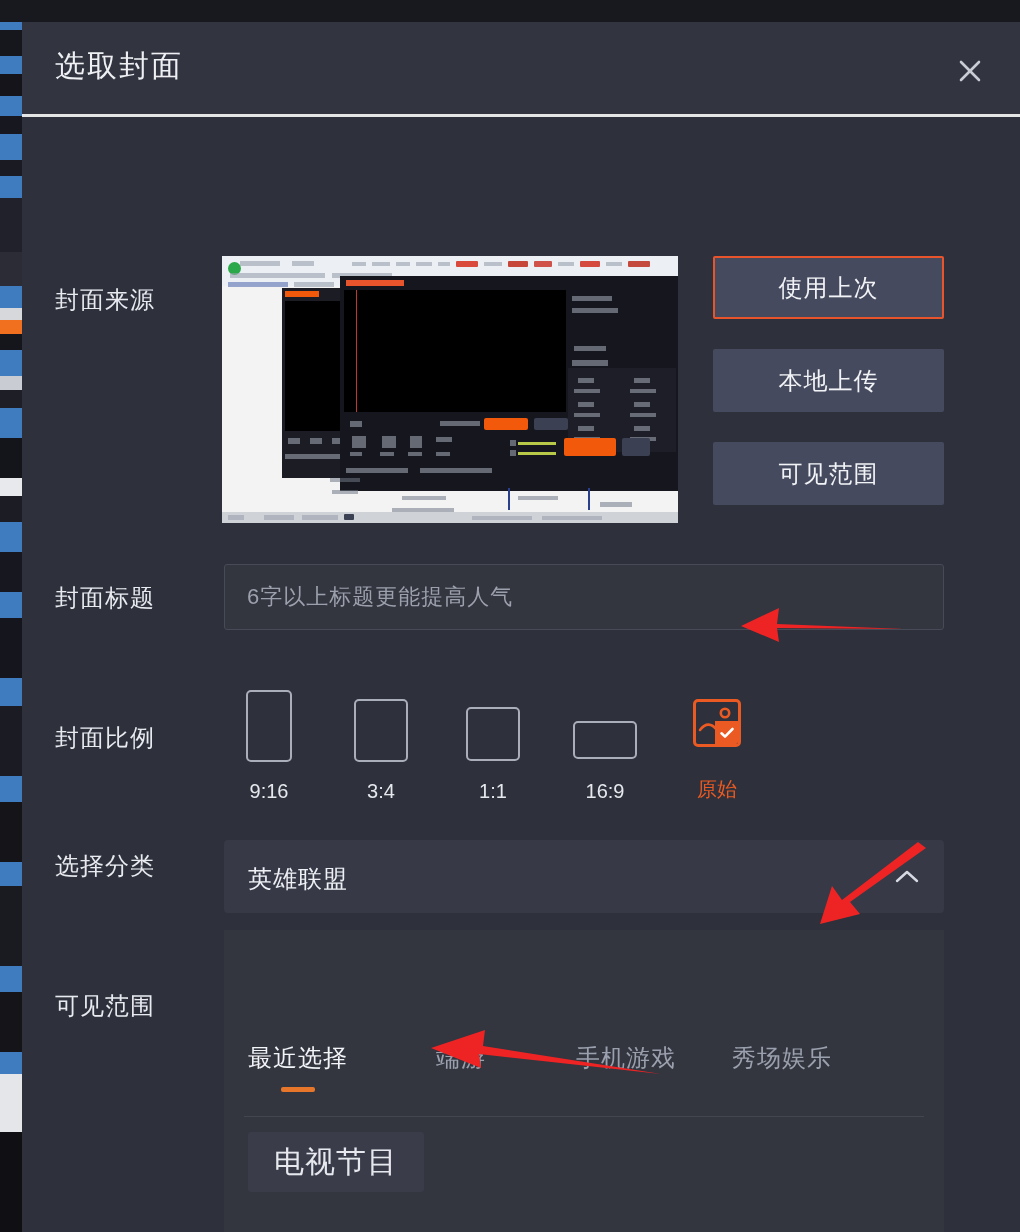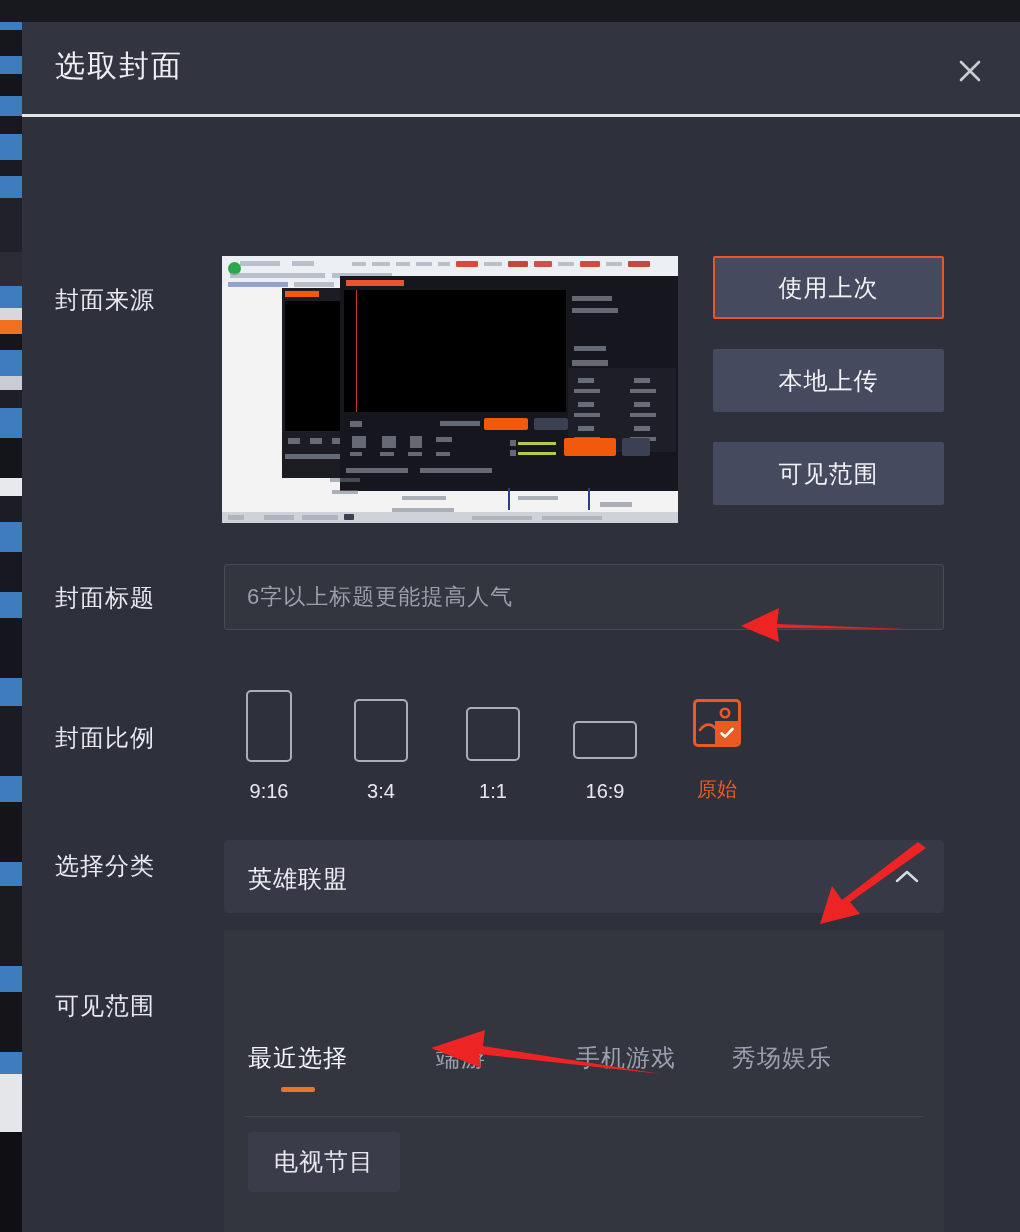--- a/index.html
+++ b/index.html
@@ -129,21 +129,21 @@
     position:absolute;left:50%;transform:translateX(-50%);
     bottom:-18px;width:34px;height:5px;background:#e8762a;border-radius:2px;
   }
   #tabs-divider{
     position:absolute;left:20px;top:186px;width:680px;height:1px;background:#43454f;
   }
   #cat-items{position:absolute;left:20px;top:202px;width:680px;height:80px;}
   .cat-item{
     position:absolute;top:0;height:60px;background:#3a3c49;border-radius:3px;
     display:flex;align-items:center;justify-content:center;
-    padding:0 26px;font-size:24px;color:#e6e8ee;letter-spacing:1px;cursor:pointer;
+    padding:0 26px;font-size:30px;color:#e6e8ee;letter-spacing:1px;cursor:pointer;
   }
 
   
   .arrow{position:absolute;pointer-events:none;}
 </style>
 </head>
 <body>
 
 <div id="bg-strip">
     <div class="band" style="top: 0px; height: 30px; background: rgb(63, 123, 191);"></div>

